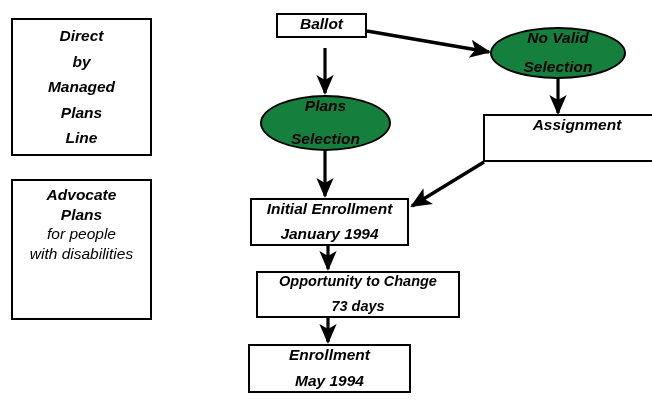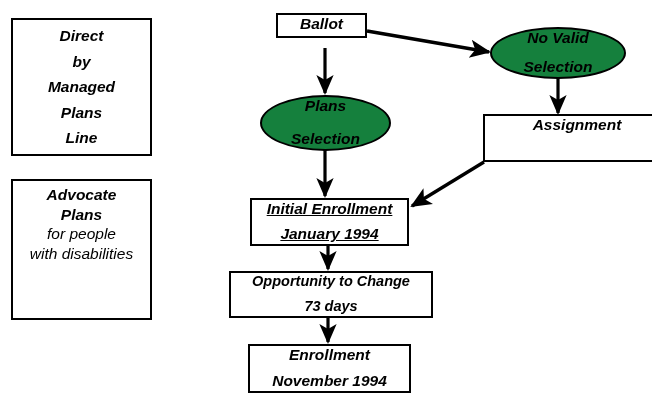--- a/index.html
+++ b/index.html
@@ -57,20 +57,21 @@
 
   
   .flow-label {
     font-size: 15.5px;
     font-style: italic;
     font-weight: bold;
     white-space: nowrap;
   }
   .flow-label.small {
     font-size: 14.5px;
+    margin-left: 27px;
   }
 
   
   .conn {
     position: absolute;
     left: 0;
     top: 0;
     width: 652px;
     height: 405px;
     pointer-events: none;
@@ -129,28 +130,28 @@
 
   <div class="node ellipse flow-label" style="left:260px; top:95px; width:131px; height:56px;">
     <span>Plans</span>
     <span>Selection</span>
   </div>
 
   <div class="node box flow-label" style="left:483px; top:114px; width:188px; height:48px;">
     <span>Assignment</span>
   </div>
 
-  <div class="node box flow-label" style="left:250px; top:198px; width:159px; height:48px;text-decoration:underline;">
+  <div class="node box flow-label" style="left:250px; top:198px; width:159px; height:48px;">
     <span>Initial Enrollment</span>
     <span>January 1994</span>
   </div>
 
   <div class="node box flow-label small" style="left:229px; top:271px; width:204px; height:47px;">
     <span>Opportunity to Change</span>
     <span>73 days</span>
   </div>
 
   <div class="node box flow-label" style="left:248px; top:344px; width:163px; height:49px;">
     <span>Enrollment</span>
-    <span>November 1994</span>
+    <span>May 1994</span>
   </div>
 
 </div>
 
 </body></html>

